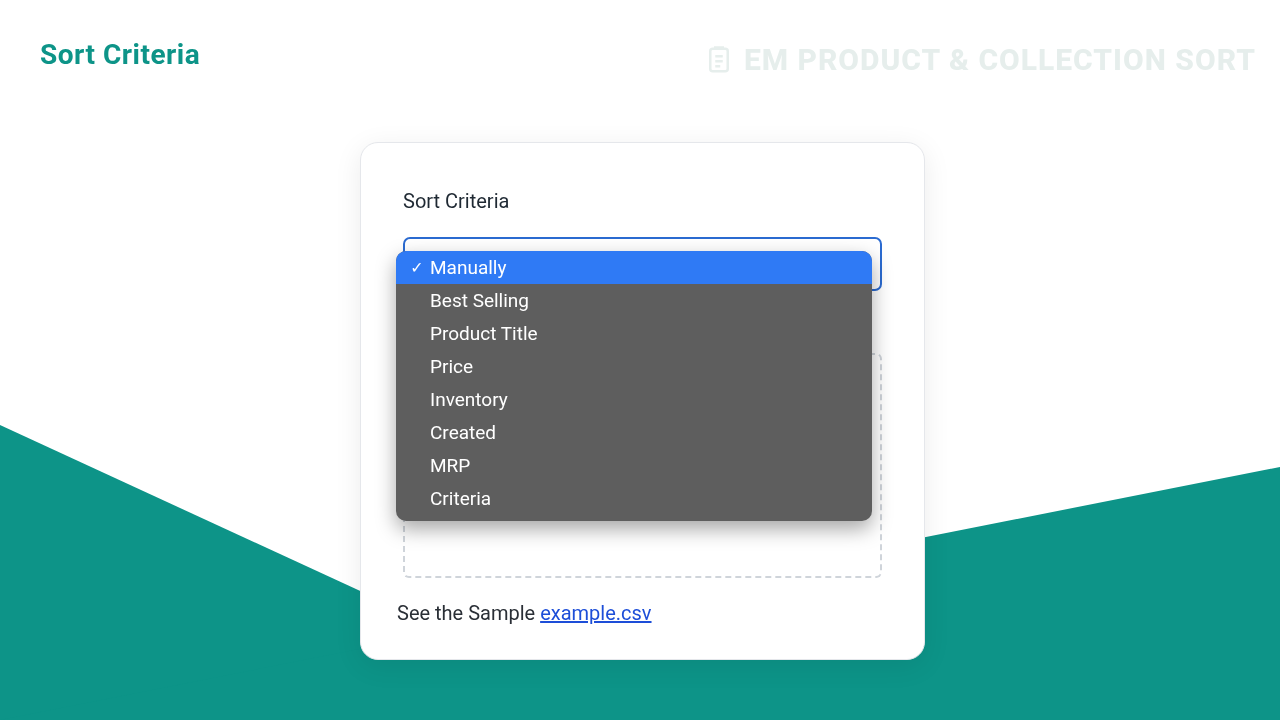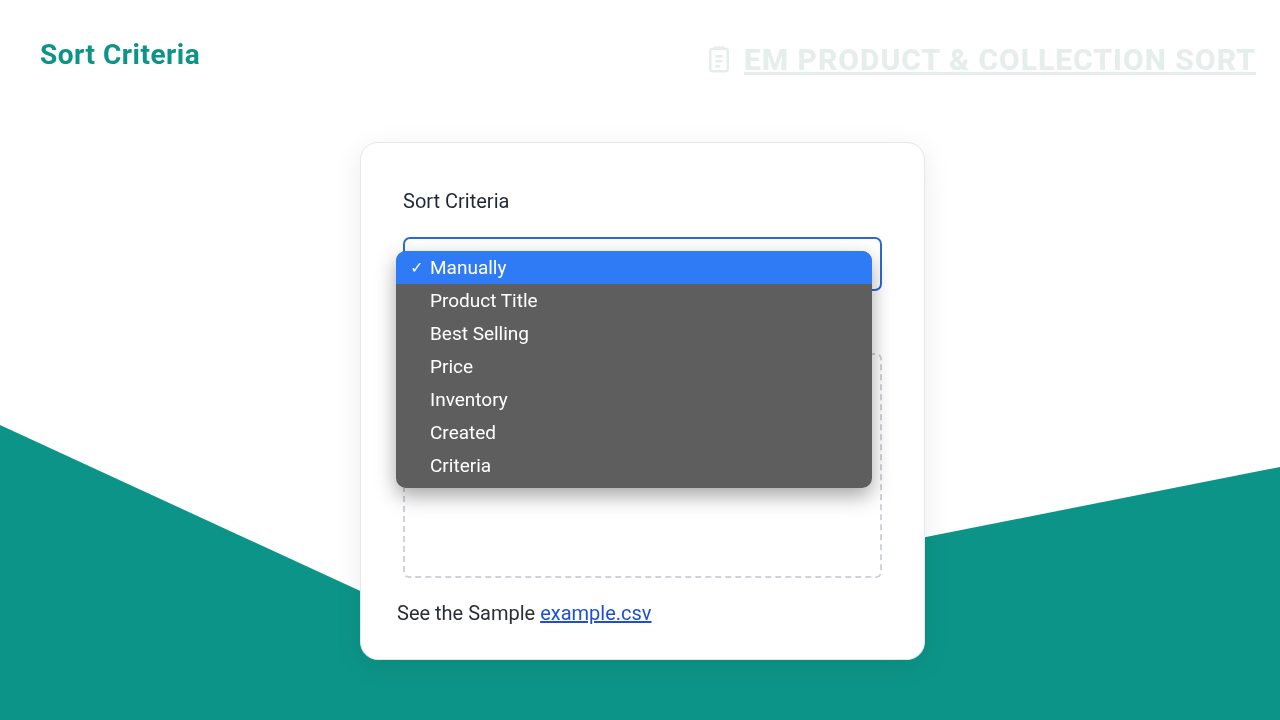--- a/index.html
+++ b/index.html
@@ -40,21 +40,20 @@
   position: absolute;
   top: 42px; right: 24px;
   color: #e6eeec;
   font-size: 30px;
   font-weight: 800;
   letter-spacing: 1px;
   display: flex;
   align-items: center;
   gap: 10px;
   z-index: 10;
-  text-decoration: underline;
 }
 .hdr-right .icon { width: 30px; height: 30px; }
 
 
 .card {
   position: absolute;
   left: 360px; top: 142px;
   width: 565px; height: 518px;
   background: #fff;
   border: 1px solid #e5e7eb;
@@ -162,37 +161,41 @@
 
     <div class="dropzone"></div>
 
     <div class="dropdown" id="dropdown">
         <div class="opt selected">
           <span class="check">✓</span>
           <span class="lbl">Manually</span>
         </div>
         <div class="opt">
           <span class="check">✓</span>
+          <span class="lbl">Best Selling</span>
+        </div>
+        <div class="opt">
+          <span class="check">✓</span>
           <span class="lbl">Product Title</span>
         </div>
         <div class="opt">
           <span class="check">✓</span>
-          <span class="lbl">Best Selling</span>
-        </div>
-        <div class="opt">
-          <span class="check">✓</span>
           <span class="lbl">Price</span>
         </div>
         <div class="opt">
           <span class="check">✓</span>
           <span class="lbl">Inventory</span>
         </div>
         <div class="opt">
           <span class="check">✓</span>
           <span class="lbl">Created</span>
+        </div>
+        <div class="opt">
+          <span class="check">✓</span>
+          <span class="lbl">MRP</span>
         </div>
         <div class="opt">
           <span class="check">✓</span>
           <span class="lbl">Criteria</span>
         </div>
       </div>
 
     <div class="sample">
       <span>See the Sample </span><a href="#">example.csv</a>
     </div>

